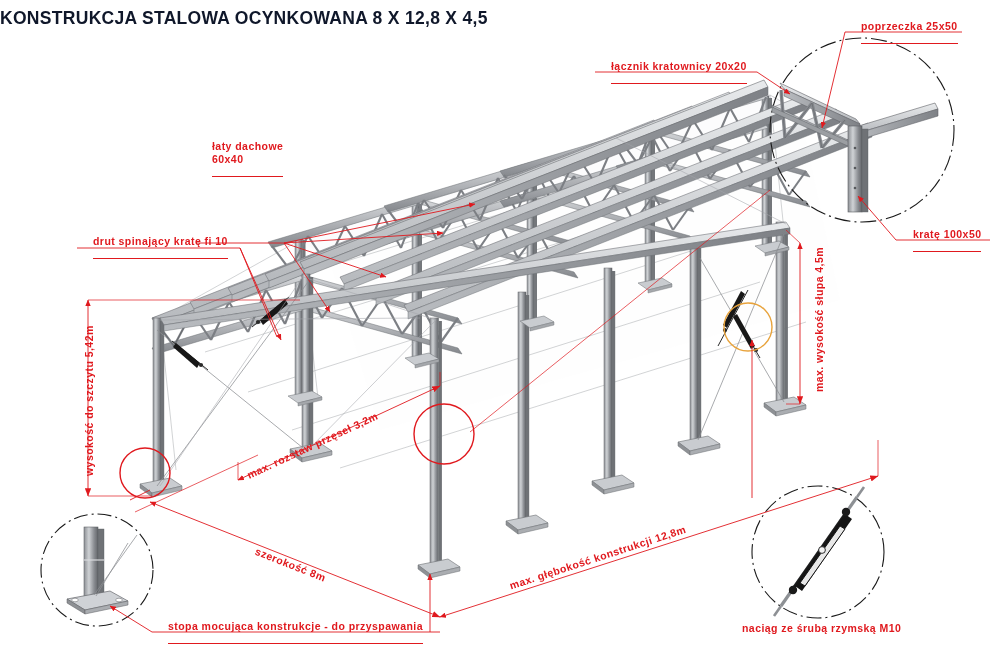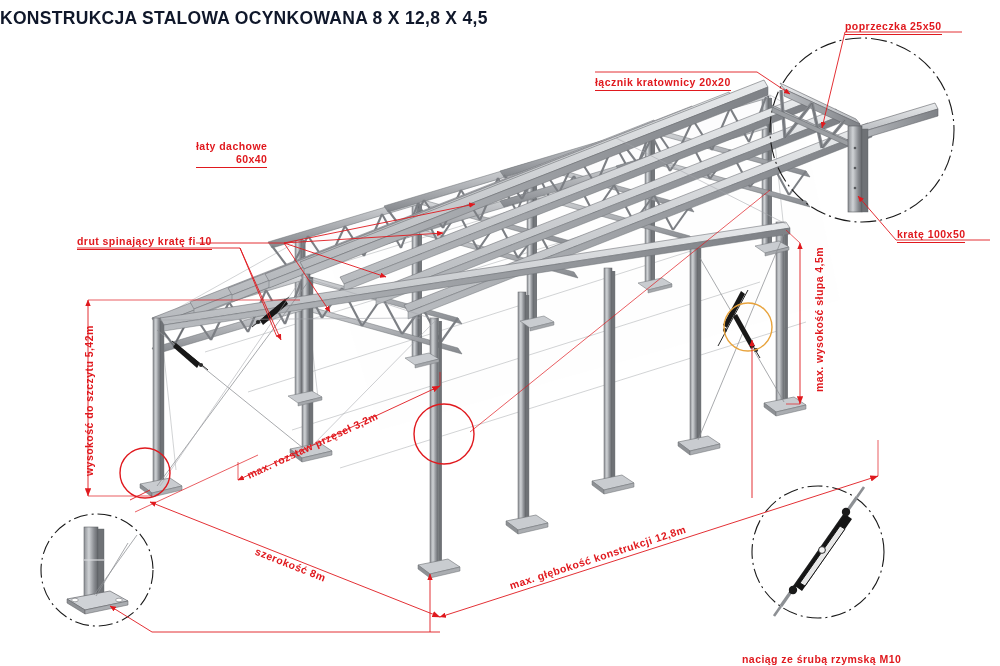--- a/index.html
+++ b/index.html
@@ -6,21 +6,21 @@
   body{width:1000px;height:666px;overflow:hidden;
        font-family:"Liberation Sans", sans-serif;}
   #stage{position:relative;width:1000px;height:666px;background:#fff;}
   #scene{position:absolute;left:0;top:0;width:1000px;height:666px;}
   .ttl{position:absolute;left:0;top:8px;width:1000px;text-align:left;
        color:#0f172a;font-weight:bold;font-size:17.5px;letter-spacing:.3px;
        font-family:"Liberation Sans", sans-serif;}
   .lbl{position:absolute;color:#e0191e;font-weight:bold;font-size:10.5px;
        letter-spacing:.45px;white-space:nowrap;line-height:13px;
        font-family:"Liberation Sans", sans-serif;}
-  .lbl.u{border-bottom:1.1px solid #e0191e;padding-bottom:1px;}
+  .lbl.u{border-bottom:1.1px solid #e0191e;padding-bottom:10px;margin-left:16px;}
   .rot90{transform-origin:0 0;}
 </style>
 </head>
 <body>
 
 <div id="stage">
 
   <div class="ttl">KONSTRUKCJA STALOWA OCYNKOWANA 8 X 12,8 X 4,5</div>
 
   <svg id="scene" viewBox="0 0 1000 666">
@@ -555,35 +555,36 @@
       <path d="M238,480 L238,462" stroke-width="0.7"></path>
       <path d="M440,386 L440,372" stroke-width="0.7"></path>
 
       <path d="M150,502 L440,617" marker-start="url(#arB)" marker-end="url(#ar)"></path>
 
       <path d="M440,617 L878,476" marker-start="url(#arB)" marker-end="url(#ar)"></path>
       <path d="M878,476 L878,440" stroke-width="0.7"></path>
     </g>
   </svg>
 
-  <div class="lbl u" style="left:196px; top:140px;text-align:right;">
+  <div class="lbl u" style="left:196px; top:140px;">
     <span>łaty dachowe</span><br>
     <span>60x40</span>
   </div>
 
   <div class="lbl u" style="left:77px; top:235px;">drut spinający kratę fi 10</div>
 
-  <div class="lbl u" style="left:595px; top:76px;">łącznik kratownicy 20x20</div>
+  <div class="lbl u" style="left:595px; top:60px;">łącznik kratownicy 20x20</div>
 
   <div class="lbl u" style="left:845px; top:20px;">poprzeczka 25x50</div>
 
   <div class="lbl u" style="left:897px; top:228px;">kratę 100x50</div>
 
-
-  <div class="lbl" style="left:720px; top:653px;padding-left:22px;">naciąg ze śrubą rzymską M10</div>
+  <div class="lbl u" style="left:152px; top:620px;">stopa mocująca konstrukcje - do przyspawania</div>
+
+  <div class="lbl" style="left:720px; top:622px;padding-left:22px;">naciąg ze śrubą rzymską M10</div>
 
   <div class="lbl rot90" style="left:83px; top:476px; transform:rotate(-90deg);">wysokość do szczytu 5,42m</div>
 
   <div class="lbl rot90" style="left:813px; top:392px; transform:rotate(-90deg);">max. wysokość słupa 4,5m</div>
 
   <div class="lbl" style="left:245px; top:470px; transform:rotate(-25deg); transform-origin:0 0;">max. rozstaw przęseł 3,2m</div>
 
   <div class="lbl" style="left:258px; top:545px; transform:rotate(21.5deg); transform-origin:0 0;">szerokość 8m</div>
 
   <div class="lbl" style="left:508px; top:580px; transform:rotate(-18deg); transform-origin:0 0;">max. głębokość konstrukcji 12,8m</div>

